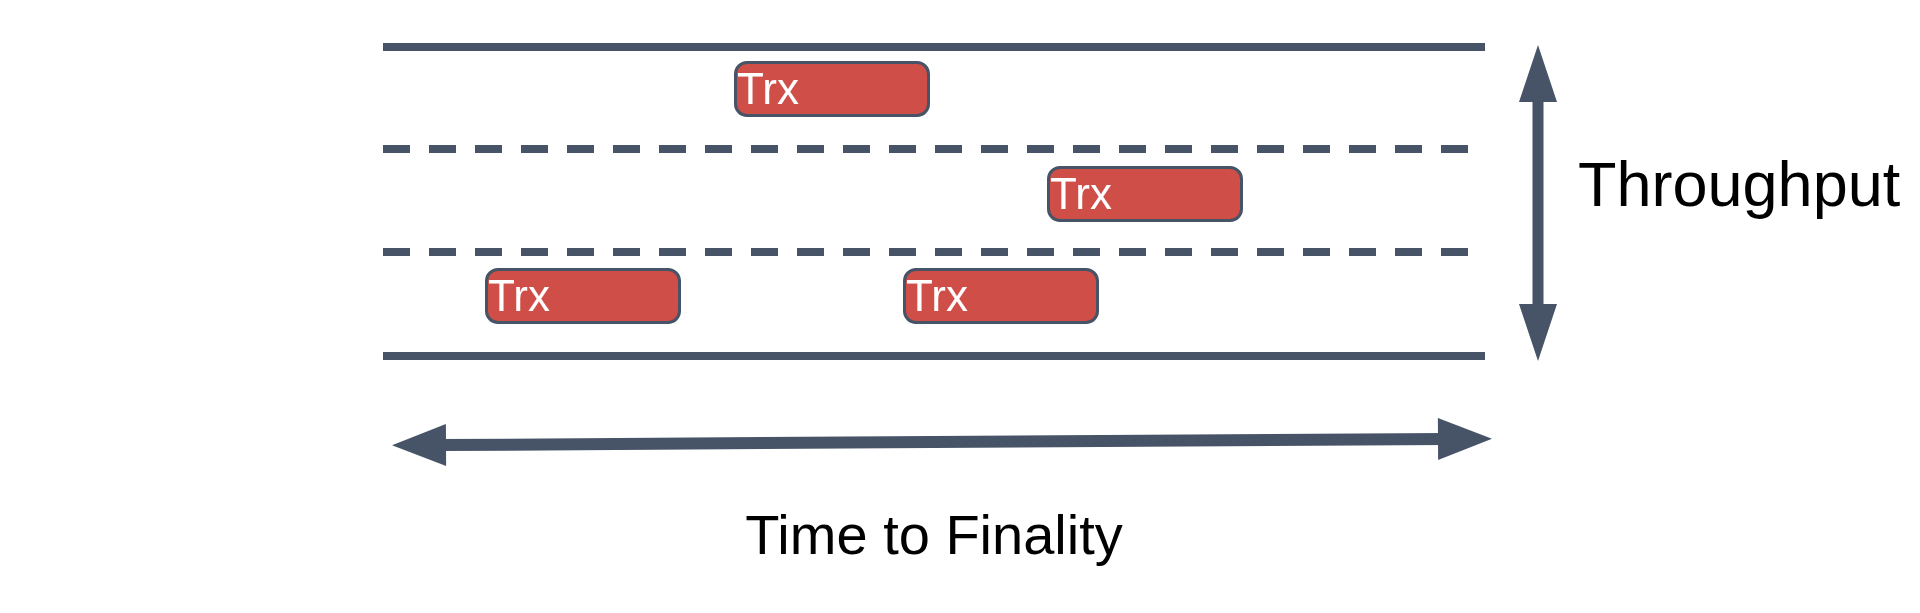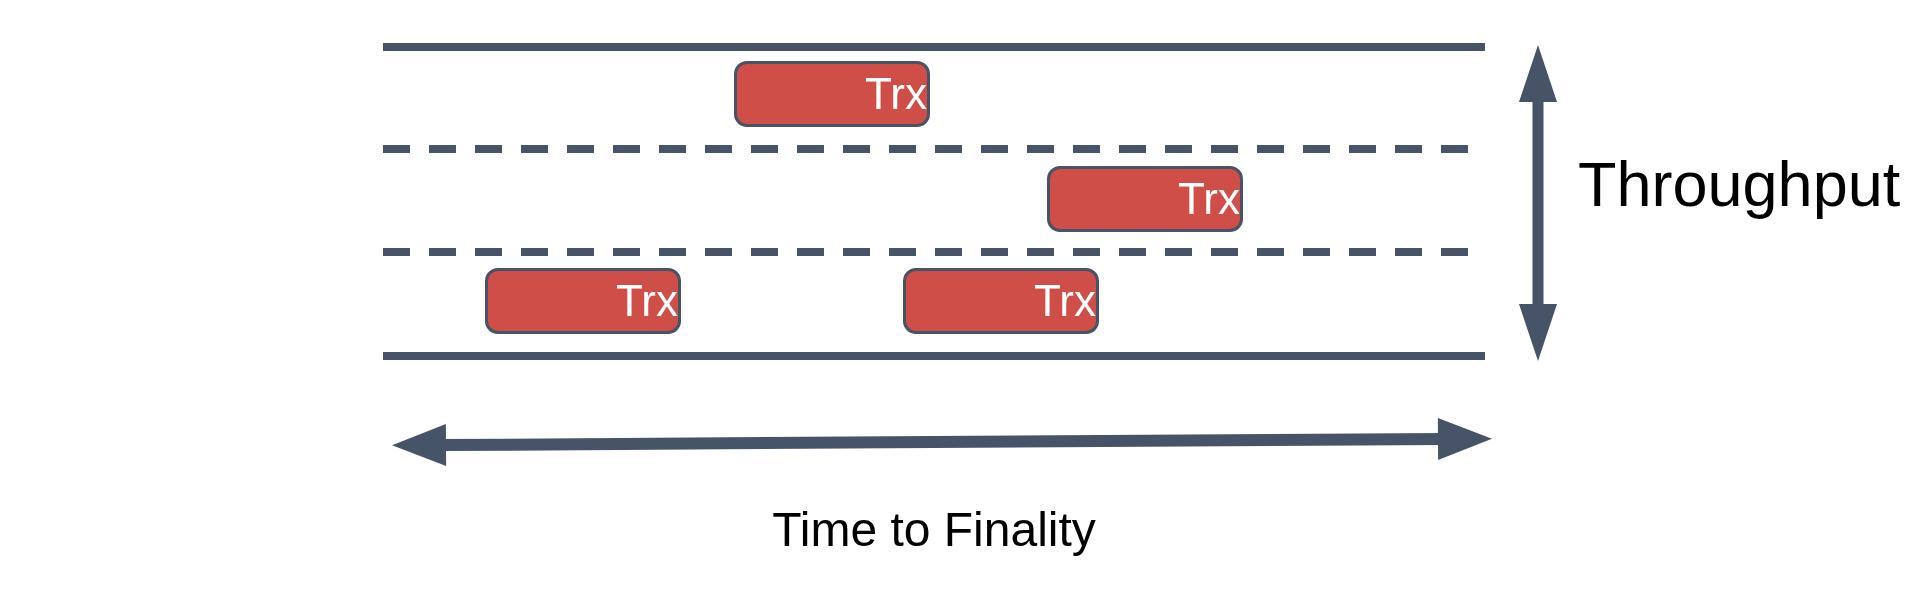--- a/index.html
+++ b/index.html
@@ -39,27 +39,27 @@
       var(--line) 0px, var(--line) 27px,
       transparent 27px, transparent 46px
     );
   }
   .lane-divider.d1 { top: 145px; }
   .lane-divider.d2 { top: 248px; }
 
   
   .trx {
     position: absolute;
-    width: 196px; height: 66px;
+    width: 196px; height: 56px;
     background: var(--trx-fill);
     border: 3px solid var(--trx-border);
     border-radius: 13px;
     display: flex;
     align-items: center;
-    justify-content: flex-end;
+    justify-content: flex-start;
     color: var(--trx-text);
     font-size: 44px;
     line-height: 1;
   }
   .trx.t1 { left: 734px;  top: 61px;  }
   .trx.t2 { left: 1047px; top: 166px; }
   .trx.t3 { left: 485px;  top: 268px; }
   .trx.t4 { left: 903px;  top: 268px; }
 
   
@@ -83,21 +83,21 @@
     font-size: 63px;
     color: var(--label-text);
     white-space: nowrap;
     line-height: 1.1;
   }
   .time-label {
     position: absolute;
     left: 383px; top: 504px;
     width: 1102px;
     text-align: center;
-    font-size: 48px;
+    font-size: 56px;
     color: var(--label-text);
     white-space: nowrap;
     line-height: 1.1;
   }
 </style>
 </head>
 <body>
 
 <div class="stage">
 

